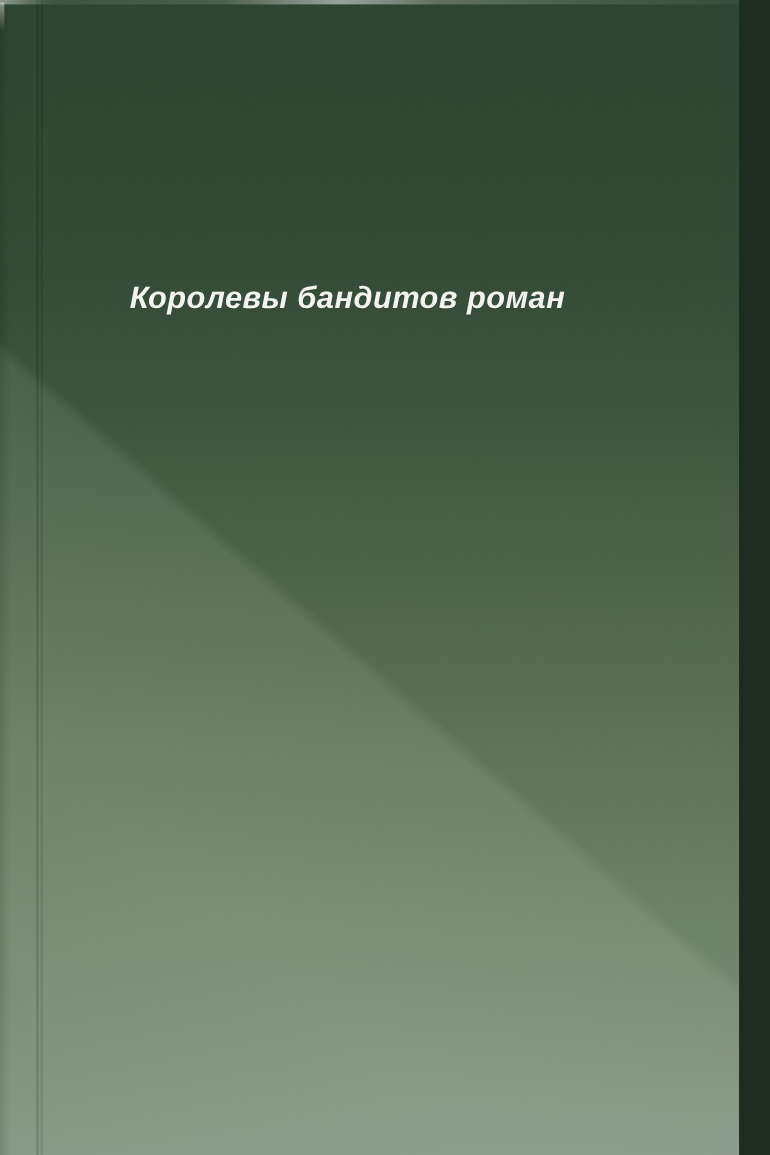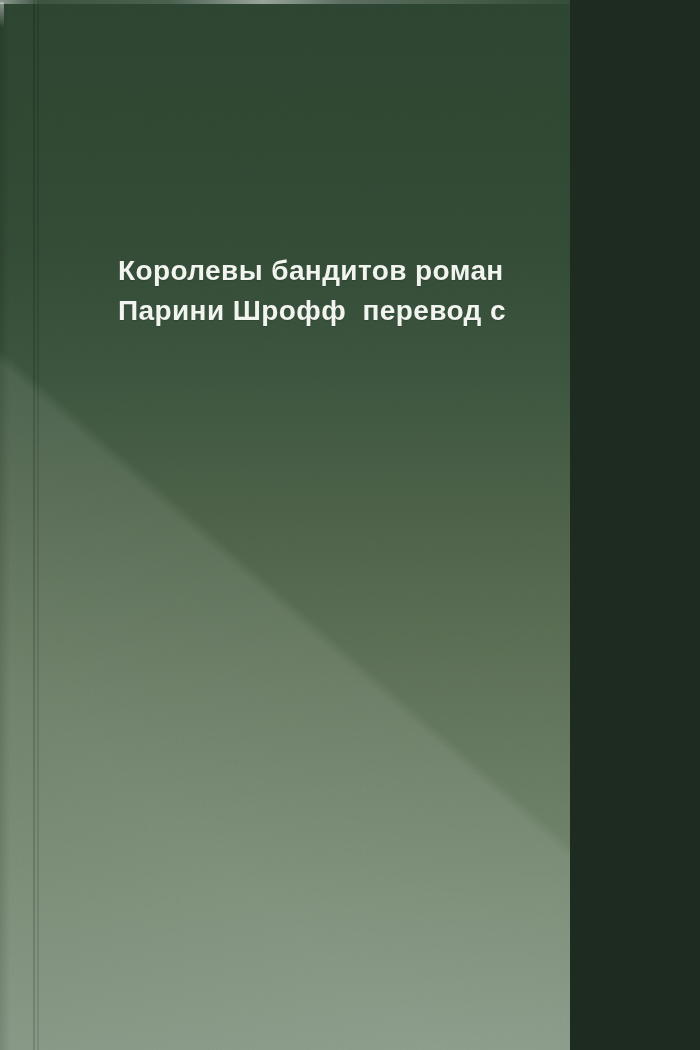--- a/index.html
+++ b/index.html
@@ -2,24 +2,25 @@
 <html style="--c-top: #2c4431; --c-bottom: #7f917e; --c-text: #f2f4ef;"><head>
 <meta charset="utf-8">
 <style>
   html, body {
     margin: 0;
     padding: 0;
     background: #1d2b20;
   }
   .stage {
     position: relative;
-    width: 570px;
+    width: 672px;
     height: 1050px;
     overflow: hidden;
     font-family: "Liberation Sans", "DejaVu Sans", sans-serif;
+    font-style: italic;
   }
   
   .cover {
     position: absolute;
     inset: 0;
     background: linear-gradient(180deg,
       var(--c-top, #2c4431) 0%,
       #2f4732 12%,
       #334b36 24%,
       #3c543e 36%,
@@ -148,16 +149,15 @@
     <svg class="grain" xmlns="http://www.w3.org/2000/svg" width="700" height="1050">
       <filter id="grainNoise">
         <feTurbulence type="fractalNoise" baseFrequency="0.9" numOctaves="2" stitchTiles="stitch"></feTurbulence>
         <feColorMatrix type="saturate" values="0"></feColorMatrix>
       </filter>
       <rect width="100%" height="100%" filter="url(#grainNoise)"></rect>
     </svg>
 
     <div class="title-block">
       <div class="title-line">Королевы бандитов роман</div>
-      <div class="title-line">Парини Шрофф  перевод с</div>
     </div>
   </div>
 </div>
 
 </body></html>

